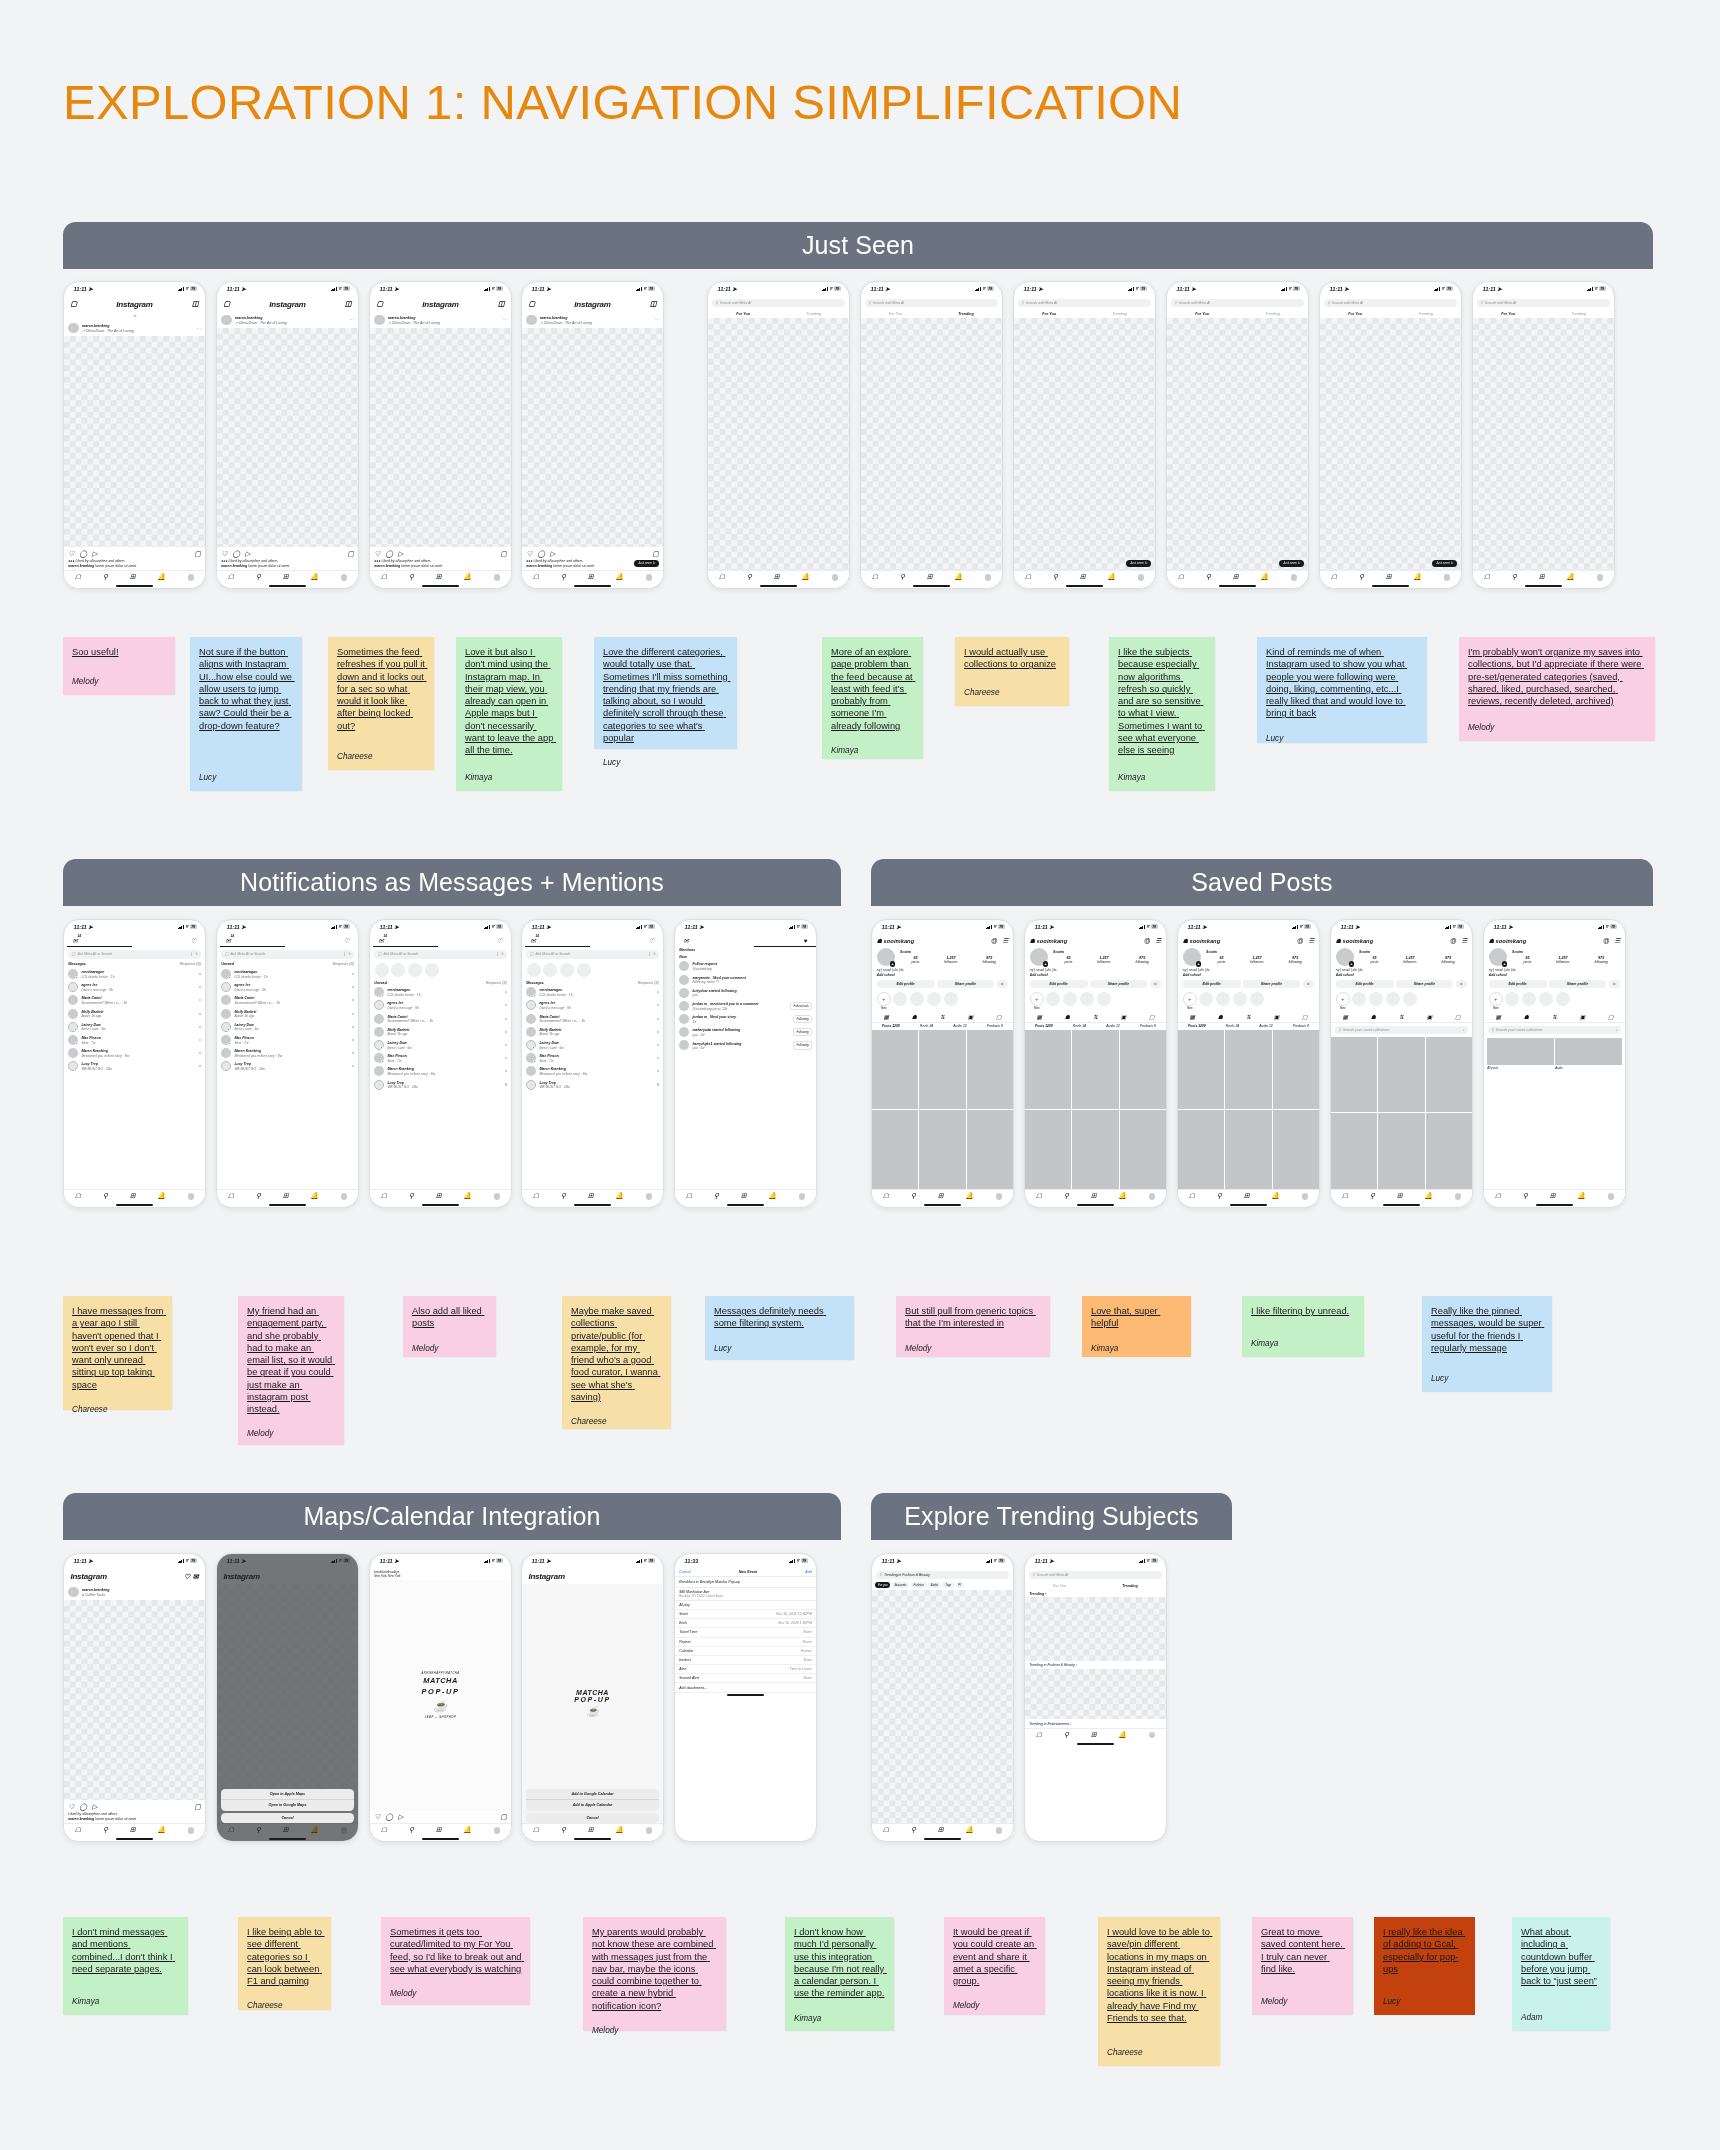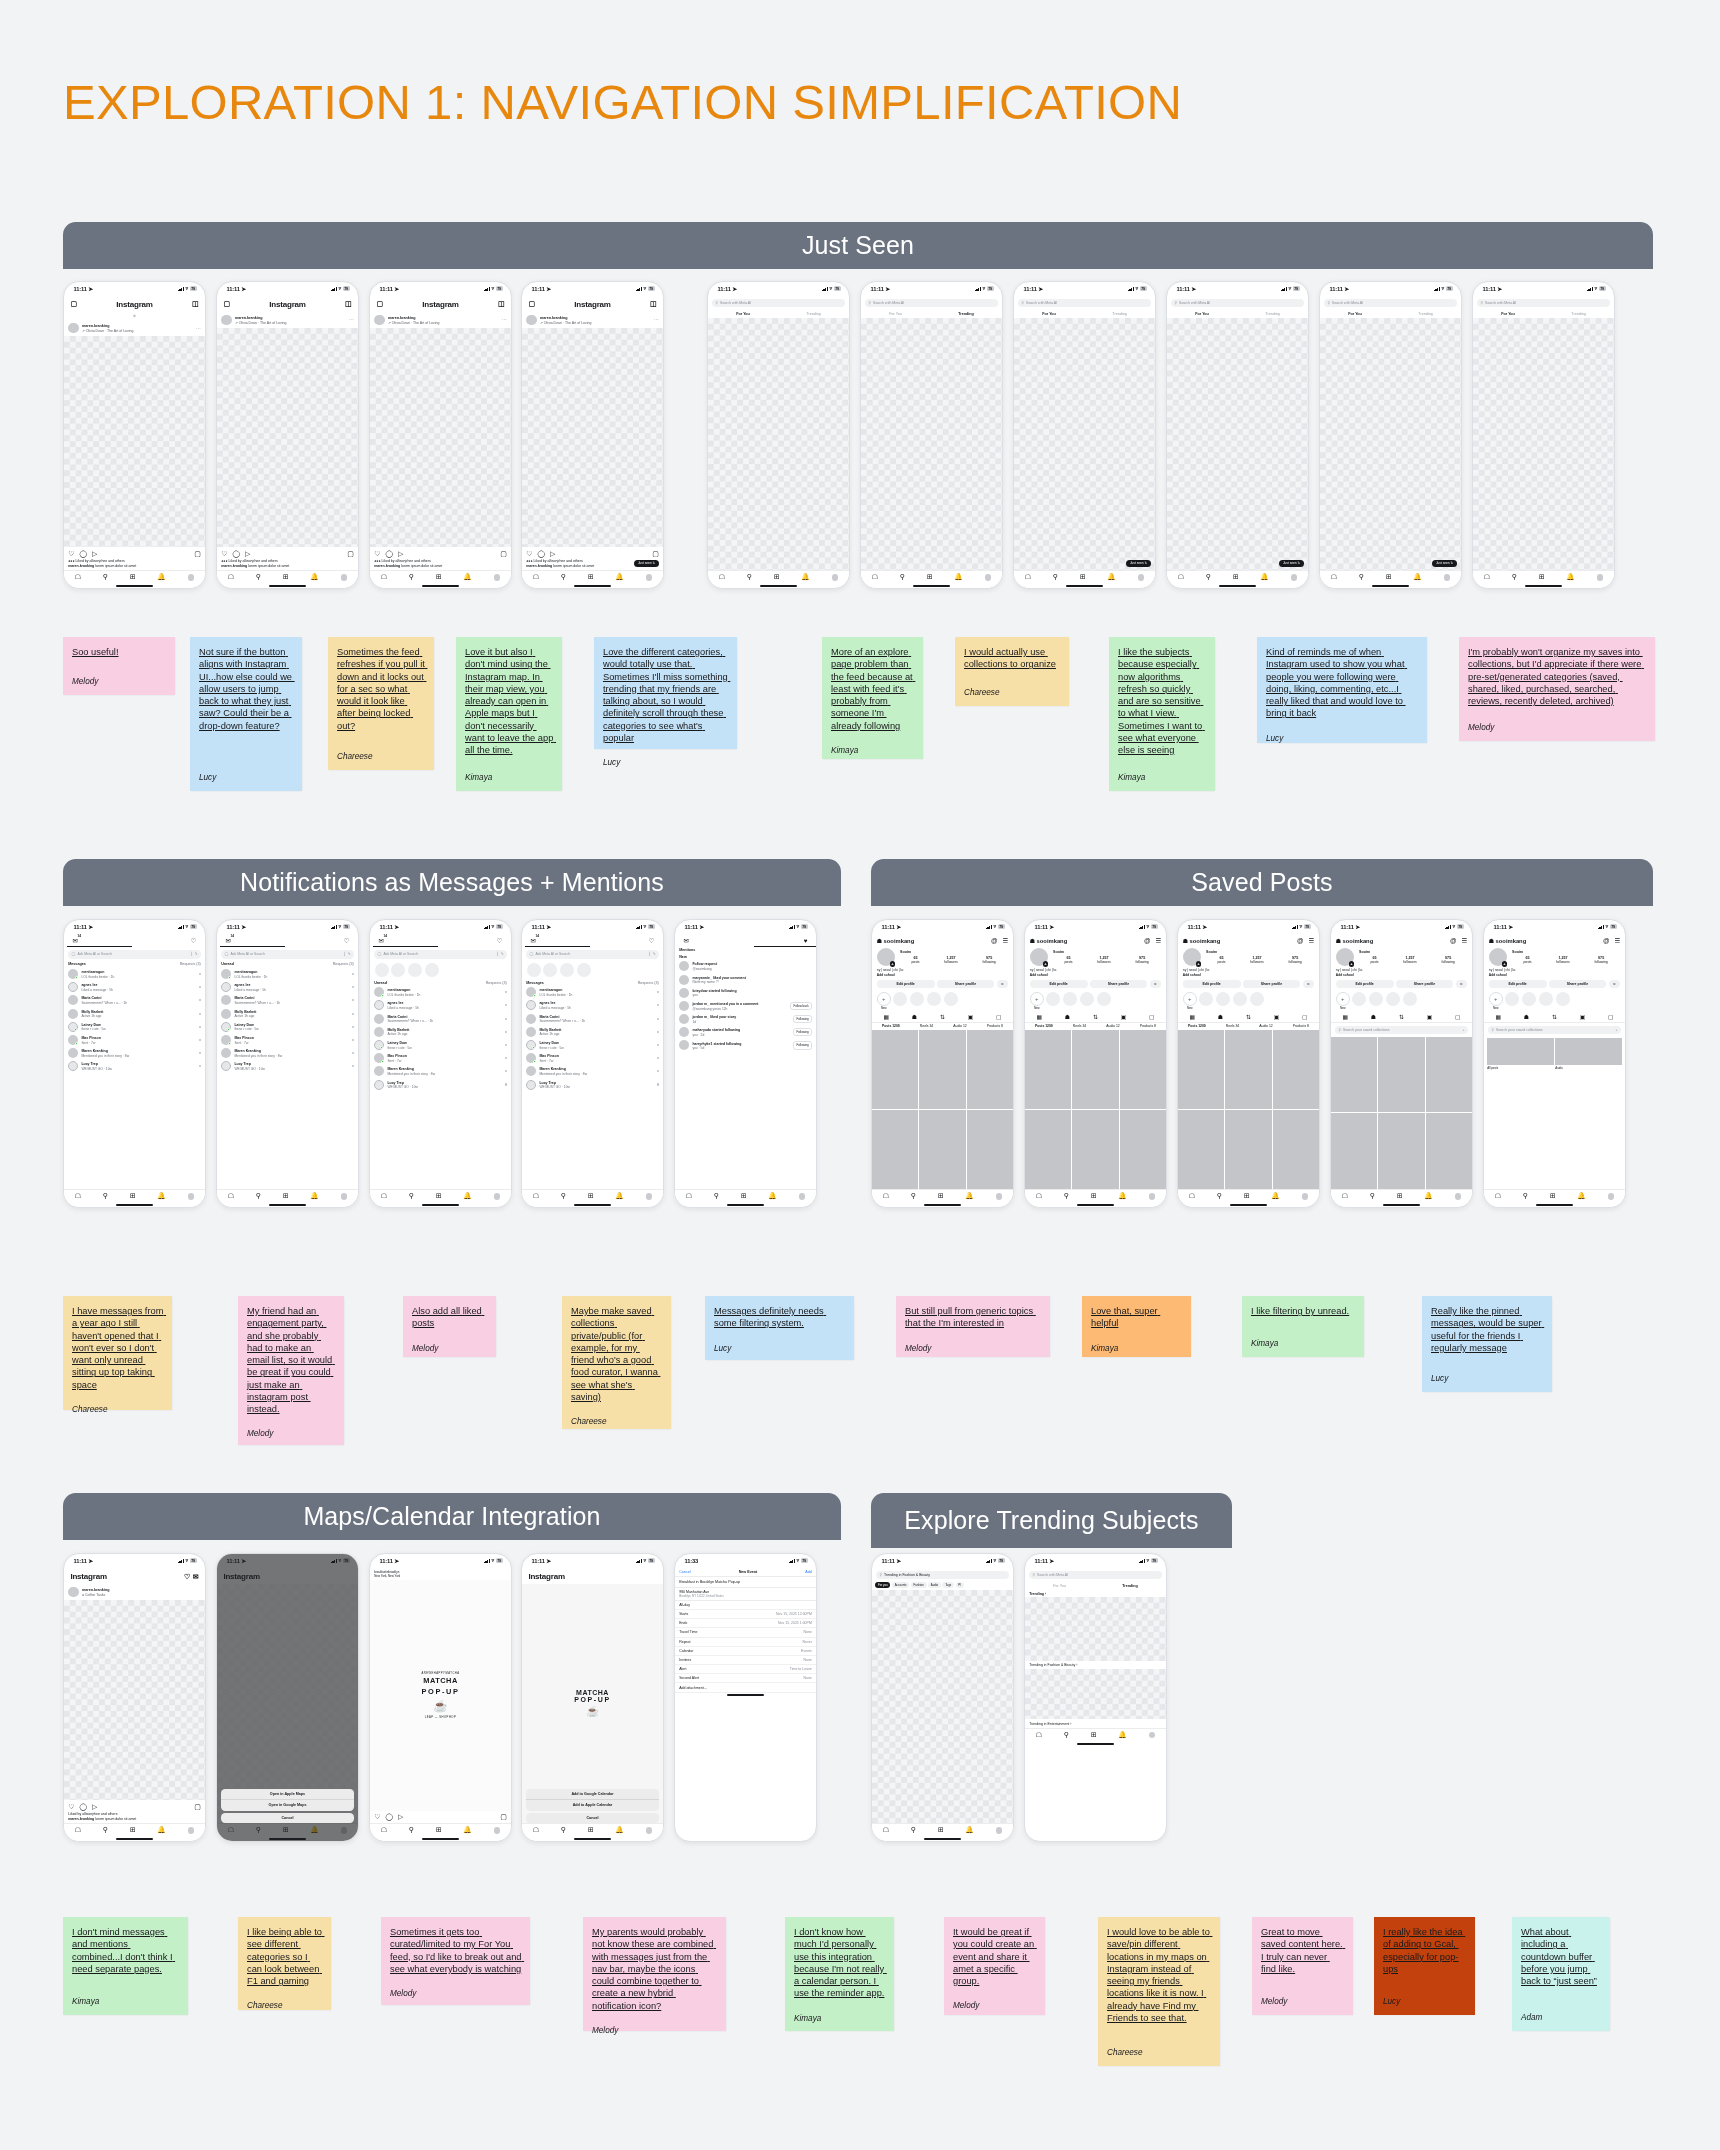--- a/index.html
+++ b/index.html
@@ -33,20 +33,21 @@
   
   .phone{
     position:absolute;
     background:#ffffff;
     border:1.6px solid #dcdfe3;
     border-radius:16px;
     overflow:hidden;
     box-shadow:0 1.1px 5.3px rgba(0,0,0,0.07);
     font-size:4.8px;
     color:#16181c;
+    font-style:italic;
   }
   .statusbar{
     height:14px; display:flex; align-items:center; justify-content:space-between;
     padding:0 8.5px 0 9.6px; font-size:5.8px; font-weight:700; letter-spacing:-0.2px;
   }
   .sb-right{ display:flex; align-items:center; gap:1.6px; }
   .bars{ display:flex; align-items:flex-end; gap:0.6px; height:4.8px;}
   .bars i{ width:1.1px; background:#111; display:block;}
   .bars i:nth-child(1){height:1.6px}.bars i:nth-child(2){height:2.7px}
   .bars i:nth-child(3){height:3.7px}.bars i:nth-child(4){height:4.8px}
@@ -165,21 +166,21 @@
 </div>
 <div class="banner" style="left:63px;top:859px;width:778px;height:47px;">
   <span>Notifications as Messages + Mentions</span>
 </div>
 <div class="banner" style="left:871px;top:859px;width:782px;height:47px;">
   <span>Saved Posts</span>
 </div>
 <div class="banner" style="left:63px;top:1493px;width:778px;height:47px;">
   <span>Maps/Calendar Integration</span>
 </div>
-<div class="banner" style="left:871px;top:1493px;width:361px;height:55px;">
+<div class="banner" style="left:871px;top:1493px;width:361px;height:47px;">
   <span>Explore Trending Subjects</span>
 </div>
 
 <div id="phones">
     <div class="phone" style="left:63px;top:281px;width:143px;height:308px;display:flex;flex-direction:column">
       <div class="statusbar">
   <span>11:11 <b style="font-weight:700">➤</b></span>
   <span class="sb-right">
     <span class="bars">
             <i></i>

